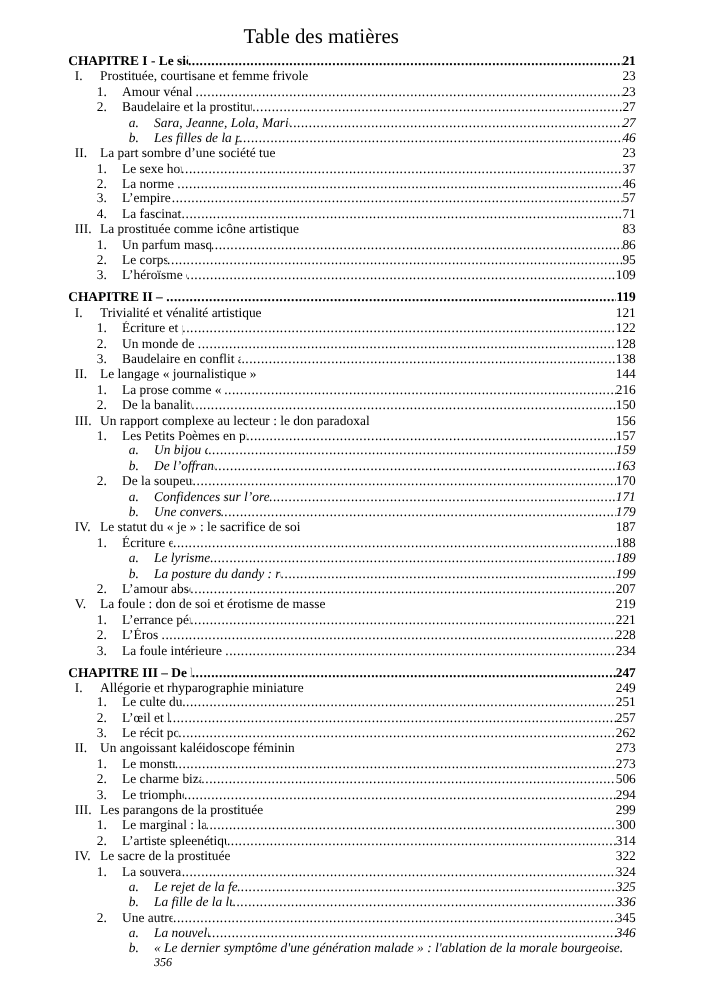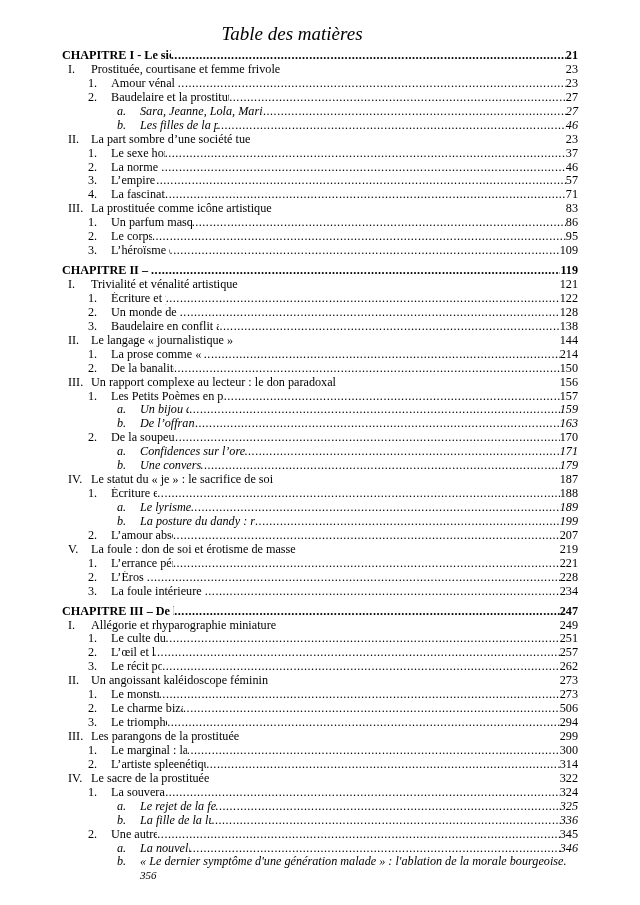--- a/index.html
+++ b/index.html
@@ -3,21 +3,21 @@
 <meta charset="utf-8">
 <style>
   html, body { margin: 0; padding: 0; background: #ffffff; }
   body {
     width: 640px; height: 905px; position: relative; overflow: hidden;
     font-family: "Liberation Serif", "DejaVu Serif", serif;
     color: #000;
   }
   .title {
     position: absolute; top: 22px; left: 0; width: 584px;
-    text-align: center; font-size: 19px; line-height: 24px; font-style: italic;
+    text-align: center; font-size: 19px; line-height: 24px;
   }
   .toc { position: absolute; left: 62px; width: 516px; top: 49px; }
   .row {
     position: relative; display: flex; align-items: baseline;
     font-size: 12.2px; line-height: 13.95px; height: 13.95px; white-space: nowrap;
   }
   .row .num { flex: 0 0 auto; }
   .row .text { flex: 0 1 auto; overflow: hidden; }
   .row .leader {
     flex: 1 1 auto; overflow: hidden; white-space: nowrap;
@@ -167,21 +167,21 @@
     <div class="row lvl-roman">
       <span class="num">II.</span>
       <span class="text">Le langage « journalistique »</span>
       <span class="spacer"></span>
       <span class="page">144</span>
     </div>
     <div class="row lvl-arabic">
       <span class="num">1.</span>
       <span class="text">La prose comme « sorcellerie évocatoire »</span>
       <span class="leader"></span>
-      <span class="page">214</span>
+      <span class="page">216</span>
     </div>
     <div class="row lvl-arabic">
       <span class="num">2.</span>
       <span class="text">De la banalité de la langue</span>
       <span class="leader"></span>
       <span class="page">150</span>
     </div>
     <div class="row lvl-roman">
       <span class="num">III.</span>
       <span class="text">Un rapport complexe au lecteur : le don paradoxal</span>

